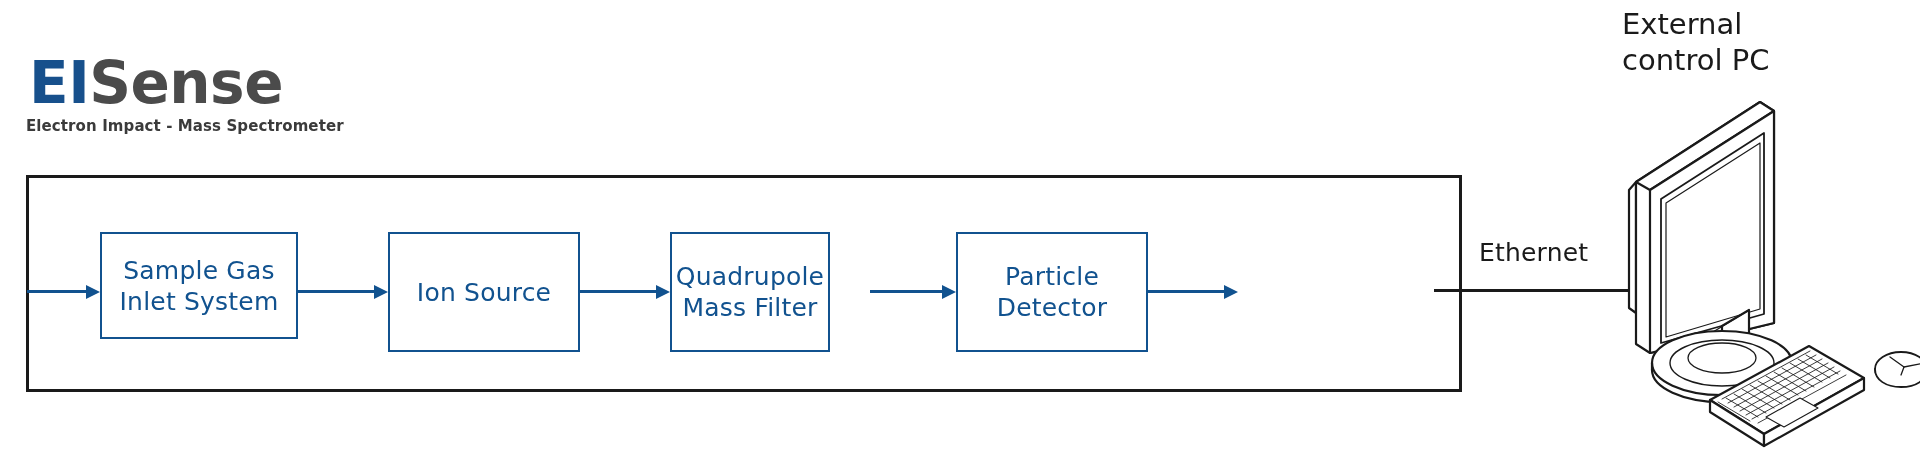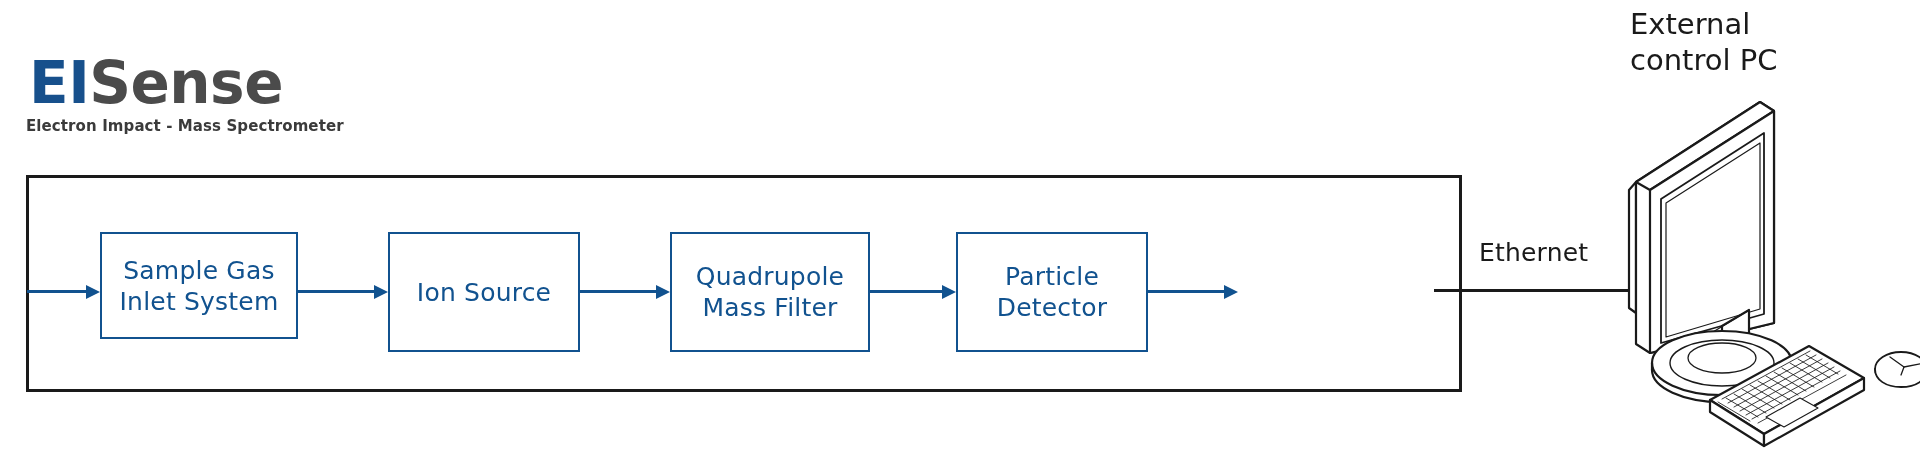--- a/index.html
+++ b/index.html
@@ -81,21 +81,21 @@
     font-weight: 400;
     letter-spacing: 0.2px;
   }
   .process-box .label-lines {
     padding: 0 6px;
     white-space: pre-line;
   }
 
   #box-inlet      { left: 100px;  top: 232px; width: 198px; height: 107px; }
   #box-ion-source { left: 388px;  top: 232px; width: 192px; height: 120px; }
-  #box-quad       { left: 670px;  top: 232px; width: 200px; height: 120px; }
+  #box-quad       { left: 670px;  top: 232px; width: 160px; height: 120px; }
   #box-detector   { left: 956px;  top: 232px; width: 192px; height: 120px; }
   #box-cpu        { left: 1238px; top: 232px; width: 196px; height: 120px; }
 
   
   .arrow {
     position: absolute;
     height: 14px;
     top: 285px;
   }
   .arrow .shaft {
@@ -148,21 +148,20 @@
   
   #pc-caption {
     position: absolute;
     left: 1622px;
     top: 6px;
     width: 230px;
     font-size: 29px;
     line-height: 36px;
     color: #1a1a1a;
     white-space: pre-line;
-    margin-left: 8px;
   }
 
   
   #pc-illustration {
     position: absolute;
     left: 1614px;
     top: 78px;
     width: 306px;
     height: 386px;
   }

